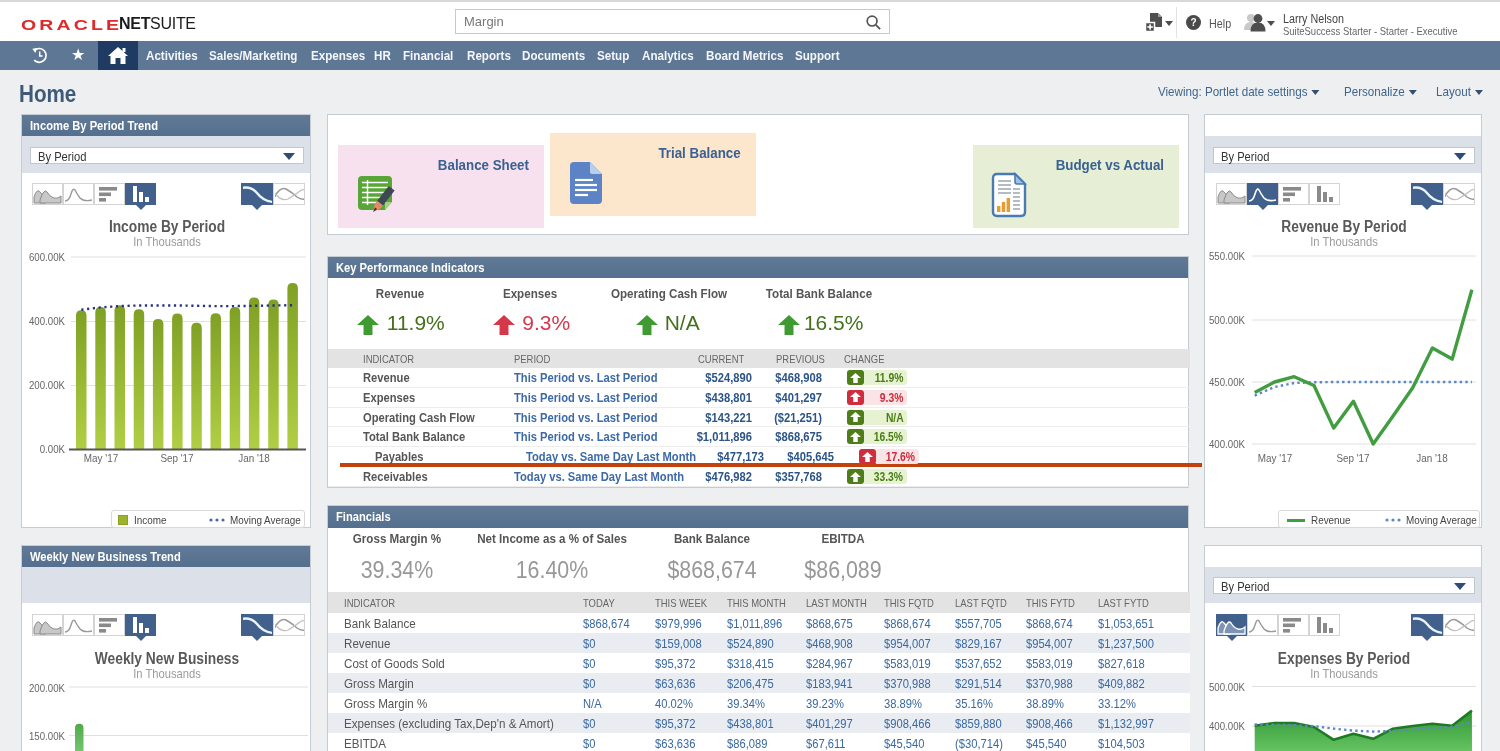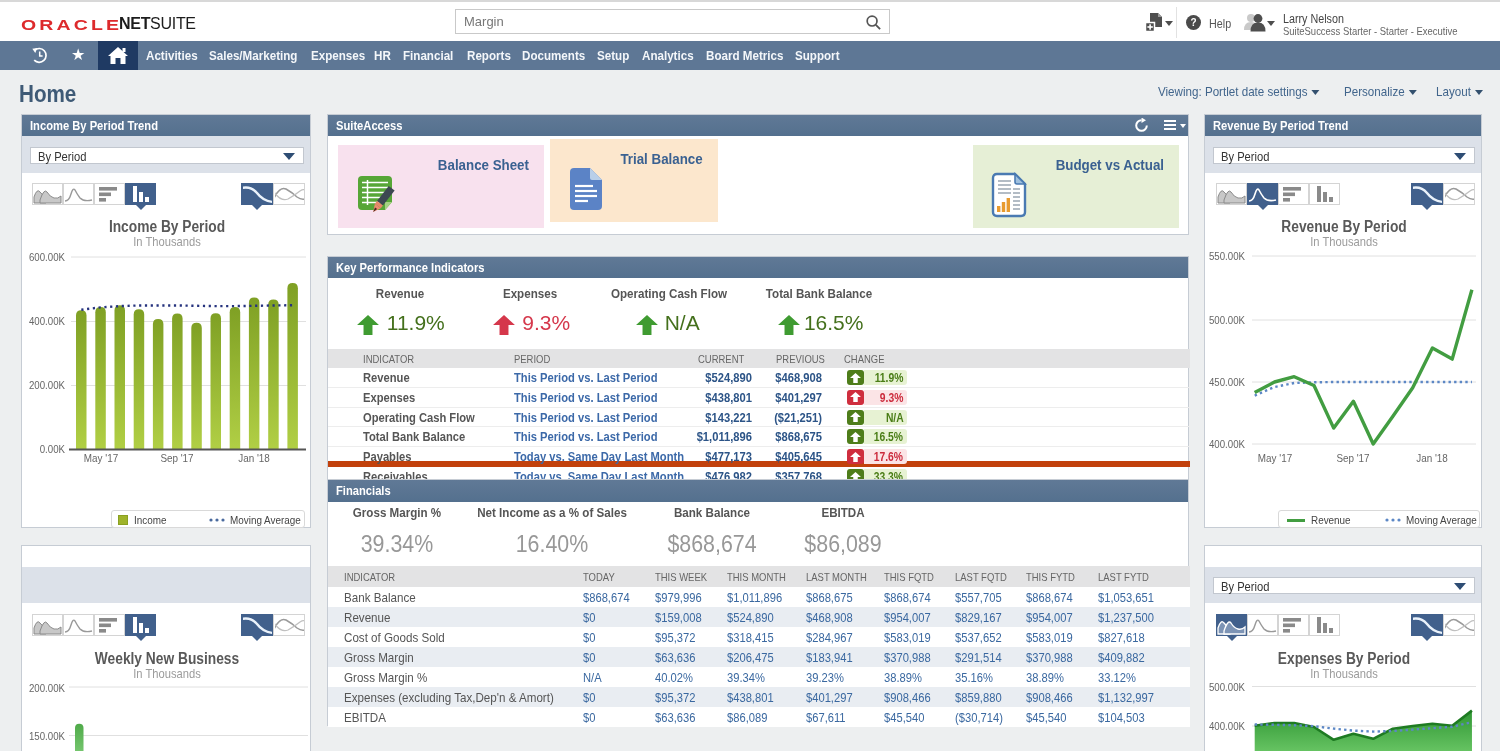--- a/index.html
+++ b/index.html
@@ -205,20 +205,21 @@
       <div class="txt cx" style="left:22px">Income</div>
       <svg style="position:absolute;left:97px;top:7px" width="16" height="4" viewBox="0 0 16 4">
         <circle cx="2" cy="2" r="1.6" fill="#4a6a9e"></circle>
         <circle cx="8" cy="2" r="1.6" fill="#4a6a9e"></circle>
         <circle cx="14" cy="2" r="1.6" fill="#4a6a9e"></circle>
       </svg>
       <div class="txt cx" style="left:118px">Moving Average</div>
     </div>
 </div>
 <div class="portlet" style="left:21px;top:545px;width:290px;height:207px;border-bottom:none">
+  <div class="phead"><span class="cx" style="display:inline-block">Weekly New Business Trend</span></div>
   <div class="selband" style="top:21px;height:36px"></div>
   <div class="cbtn" style="left:10px;top:68px">
       <div style="position:absolute;left:0px;top:0px"><svg width="29" height="20" viewBox="0 0 29 20">
           <path d="M1 19 L1 13 Q4 4 7 8 Q10 12 13 13 L13 19 Z" fill="#c8c8c8" stroke="#8a8a8a" stroke-width="1"></path>
           <path d="M7 19 L7 16 Q11 4 14 8 Q17 13 21 14 Q25 15 28 12 L28 19 Z" fill="#c8c8c8" stroke="#8a8a8a" stroke-width="1"></path>
         </svg></div>
     </div>
 <div class="cbtn" style="left:41px;top:68px">
       <div style="position:absolute;left:0px;top:0px"><svg width="29" height="20" viewBox="0 0 29 20">
           <path d="M1 17 Q5 17 7 10 Q9 3 11 6 Q13 10 16 14 Q20 18 28 16" fill="none" stroke="#999" stroke-width="1.4"></path>
@@ -262,29 +263,20 @@
       </defs>
       <line x1="47" y1="141" x2="286" y2="141" stroke="#e0e0e0" stroke-width="1"></line>
       <line x1="47" y1="189.5" x2="286" y2="189.5" stroke="#e0e0e0" stroke-width="1"></line>
       <path d="M53 205 L53 182 Q53 177.7 57.2 177.7 Q61.5 177.7 61.5 182 L61.5 205 Z" fill="url(#wbar)"></path>
     </svg>
   <div class="ylab" style="left:-5px;top:135.5px">200.00K</div>
     <div class="ylab" style="left:-5px;top:184px">150.00K</div>
 </div>
 
 <div class="portlet" style="left:327px;top:114px;width:862px;height:121px">
-  <div class="phead"><span class="cx" style="display:inline-block">SuiteAccess</span>
-    <svg style="position:absolute;left:806px;top:3px" width="15" height="15" viewBox="0 0 15 15">
-        <path d="M12.8 7.5 A5.3 5.3 0 1 1 7.5 2.2" fill="none" stroke="#fff" stroke-width="2"></path>
-        <path d="M7.5 -0.5 L7.5 5 L12 2.2 Z" fill="#fff"></path>
-      </svg>
-    <g></g>
-    <div style="position:absolute;left:836px;top:5px;width:12px;height:2.2px;background:#fff;box-shadow:0 4px 0 #fff, 0 8px 0 #fff"></div>
-    <div style="position:absolute;left:852px;top:9px;width:0;height:0;border-left:3.5px solid transparent;border-right:3.5px solid transparent;border-top:4px solid #fff"></div>
-  </div>
   <div style="position:absolute;left:10px;top:30px;width:206px;height:83px;background:#f8e1ee">
       <div style="position:absolute;right:15px;top:11px;font-size:15.5px;font-weight:bold;color:#3a6191" class="cxr">Balance Sheet</div>
       <div style="position:absolute;left:16px;top:27px"><svg width="46" height="46" viewBox="0 0 46 46">
 <path d="M4 8 Q4 4 8 4 L34 4 Q38 4 38 8 L38 30 L31 38 L8 38 Q4 38 4 34 Z" fill="#57a637"></path>
 <path d="M38 30 L31 38 L31 30 Z" fill="#a6d184"></path>
 <g stroke="#fff" stroke-width="1.5">
             <line x1="8" y1="10.5" x2="34" y2="10.5"></line>
             <line x1="8" y1="15.5" x2="34" y2="15.5"></line>
             <line x1="8" y1="20.5" x2="34" y2="20.5"></line>
             <line x1="8" y1="25.5" x2="34" y2="25.5"></line>
@@ -292,21 +284,21 @@
             <line x1="13.5" y1="8" x2="13.5" y2="33"></line>
           </g>
 <g transform="rotate(38 26 30)">
             <rect x="23" y="12" width="7.5" height="19" fill="#3d4852"></rect>
             <rect x="23" y="31" width="7.5" height="3.5" fill="#e8876a"></rect>
             <path d="M23 34.5 L30.5 34.5 L26.75 42 Z" fill="#ef8a70"></path>
             <path d="M25.4 37.3 L28.1 37.3 L26.75 42 Z" fill="#40291f"></path>
           </g>
 </svg></div>
     </div>
-    <div style="position:absolute;left:222px;top:24px;width:168px;height:83px;background:#fce7cd">
+    <div style="position:absolute;left:222px;top:18px;width:206px;height:83px;background:#fce7cd">
       <div style="position:absolute;right:15px;top:11px;font-size:15.5px;font-weight:bold;color:#3a6191" class="cxr">Trial Balance</div>
       <div style="position:absolute;left:16px;top:27px"><svg width="40" height="46" viewBox="0 0 40 46">
 <path d="M4 6 Q4 2 8 2 L24 2 L36 14 L36 40 Q36 44 32 44 L8 44 Q4 44 4 40 Z" fill="#5b83c6"></path>
 <path d="M24 2 L36 14 L26 14 Q24 14 24 12 Z" fill="#b9cfe9"></path>
 <g stroke="#fff" stroke-width="2.2">
             <line x1="9" y1="20" x2="27" y2="20"></line>
             <line x1="9" y1="25" x2="31" y2="25"></line>
             <line x1="9" y1="30" x2="31" y2="30"></line>
             <line x1="9" y1="35" x2="22" y2="35"></line>
           </g>
@@ -415,21 +407,21 @@
 <div style="position:absolute;left:380px;top:2px;width:114px;text-align:right;font-size:13px;font-weight:bold;color:#2c5487" class="cxr">$868,675</div>
 <div style="position:absolute;left:518.8px;top:2px;width:17.5px;height:15px;background:#4e7d1a;border-radius:3px">
         <svg style="position:absolute;left:3.2px;top:2.5px" width="11" height="10" viewBox="0 0 23 21">
           <path d="M11.5 0 L23 10.5 L16.2 10.5 L16.2 21 L6.8 21 L6.8 10.5 L0 10.5 Z" fill="#fff"></path>
         </svg>
       </div>
 <div style="position:absolute;left:536.3px;top:2px;width:43px;height:15px;background:#e7f2d3;border-radius:0 3px 3px 0">
         <div style="position:absolute;right:4px;top:1px;font-size:12px;font-weight:bold;color:#4a7d16" class="cxr">16.5%</div>
       </div>
 </div>
-    <div style="position:absolute;left:0;top:190.2px;width:862px;height:19.8px;border-bottom:6px solid #c2410c">
+    <div style="position:absolute;left:12px;top:190.2px;width:862px;height:19.8px;border-bottom:4px solid #c2410c">
 <div style="position:absolute;left:35px;top:2px;font-size:13px;font-weight:bold;color:#555" class="cx">Payables</div>
 <div style="position:absolute;left:185.5px;top:2px;font-size:13px;font-weight:bold;color:#3c69a8" class="cx">Today vs. Same Day Last Month</div>
 <div style="position:absolute;left:300px;top:2px;width:124px;text-align:right;font-size:13px;font-weight:bold;color:#2c5487" class="cxr">$477,173</div>
 <div style="position:absolute;left:380px;top:2px;width:114px;text-align:right;font-size:13px;font-weight:bold;color:#2c5487" class="cxr">$405,645</div>
 <div style="position:absolute;left:518.8px;top:2px;width:17.5px;height:15px;background:#cf2e3e;border-radius:3px">
         <svg style="position:absolute;left:3.2px;top:2.5px" width="11" height="10" viewBox="0 0 23 21">
           <path d="M11.5 0 L23 10.5 L16.2 10.5 L16.2 21 L6.8 21 L6.8 10.5 L0 10.5 Z" fill="#fff"></path>
         </svg>
       </div>
 <div style="position:absolute;left:536.3px;top:2px;width:43px;height:15px;background:#fbe4e6;border-radius:0 3px 3px 0">
@@ -444,21 +436,21 @@
 <div style="position:absolute;left:518.8px;top:2px;width:17.5px;height:15px;background:#4e7d1a;border-radius:3px">
         <svg style="position:absolute;left:3.2px;top:2.5px" width="11" height="10" viewBox="0 0 23 21">
           <path d="M11.5 0 L23 10.5 L16.2 10.5 L16.2 21 L6.8 21 L6.8 10.5 L0 10.5 Z" fill="#fff"></path>
         </svg>
       </div>
 <div style="position:absolute;left:536.3px;top:2px;width:43px;height:15px;background:#e7f2d3;border-radius:0 3px 3px 0">
         <div style="position:absolute;right:4px;top:1px;font-size:12px;font-weight:bold;color:#4a7d16" class="cxr">33.3%</div>
       </div>
 </div>
 </div>
-<div class="portlet" style="left:327px;top:479px;width:862px;height:247px;border-bottom:none">
+<div class="portlet" style="left:327px;top:505px;width:862px;height:247px;border-bottom:none">
   <div class="phead" style="height:22px;line-height:22px"><span class="cx" style="display:inline-block">Financials</span></div>
   <div class="kpi-label cxc" style="left:68.5px;top:25px">Gross Margin %</div>
     <div class="stat-val cxc" style="left:68.5px;top:51px">39.34%</div>
     <div class="kpi-label cxc" style="left:224px;top:25px">Net Income as a % of Sales</div>
     <div class="stat-val cxc" style="left:224px;top:51px">16.40%</div>
     <div class="kpi-label cxc" style="left:383.8px;top:25px">Bank Balance</div>
     <div class="stat-val cxc" style="left:383.8px;top:51px">$868,674</div>
     <div class="kpi-label cxc" style="left:514.5px;top:25px">EBITDA</div>
     <div class="stat-val cxc" style="left:514.5px;top:51px">$86,089</div>
   <div class="thead" style="left:0;top:86px;width:862px;height:21px">
@@ -545,21 +537,20 @@
       <div style="position:absolute;left:399px;top:3px;font-size:13px;color:#3a68a0" class="cx">$86,089</div>
       <div style="position:absolute;left:478px;top:3px;font-size:13px;color:#3a68a0" class="cx">$67,611</div>
       <div style="position:absolute;left:556px;top:3px;font-size:13px;color:#3a68a0" class="cx">$45,540</div>
       <div style="position:absolute;left:627px;top:3px;font-size:13px;color:#3a68a0" class="cx">($30,714)</div>
       <div style="position:absolute;left:698px;top:3px;font-size:13px;color:#3a68a0" class="cx">$45,540</div>
       <div style="position:absolute;left:770px;top:3px;font-size:13px;color:#3a68a0" class="cx">$104,503</div>
     </div>
 </div>
 
 <div class="portlet" style="left:1204px;top:114px;width:278px;height:414px">
-  <div class="phead"><span class="cx" style="display:inline-block">Revenue By Period Trend</span></div>
   <div class="selband" style="top:21px;height:37px"></div>
   <div class="selbox" style="left:8px;top:32px;width:262px;height:17px">
       <div class="t cx" style="top:1px">By Period</div>
       <div class="selcaret" style="top:5px"></div>
     </div>
   <div class="cbtn" style="left:11px;top:68px">
       <div style="position:absolute;left:0px;top:0px"><svg width="29" height="20" viewBox="0 0 29 20">
           <path d="M1 19 L1 13 Q4 4 7 8 Q10 12 13 13 L13 19 Z" fill="#c8c8c8" stroke="#8a8a8a" stroke-width="1"></path>
           <path d="M7 19 L7 16 Q11 4 14 8 Q17 13 21 14 Q25 15 28 12 L28 19 Z" fill="#c8c8c8" stroke="#8a8a8a" stroke-width="1"></path>
         </svg></div>

